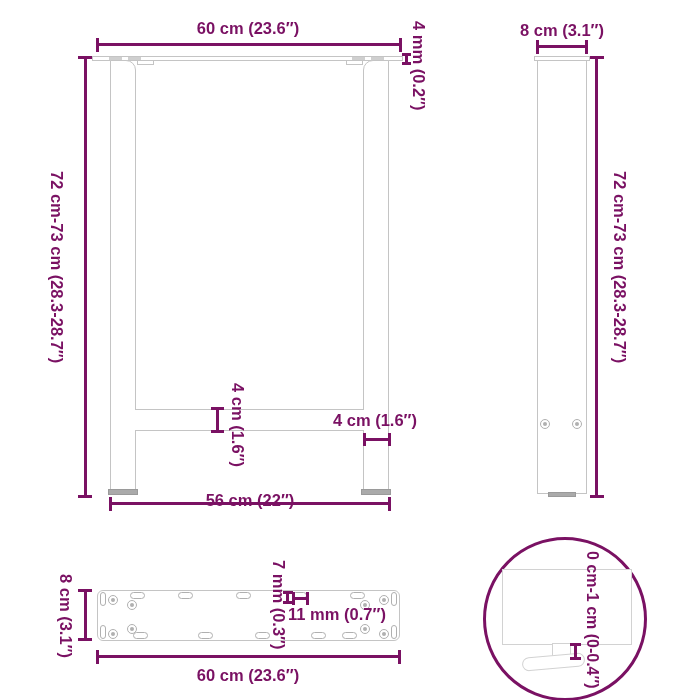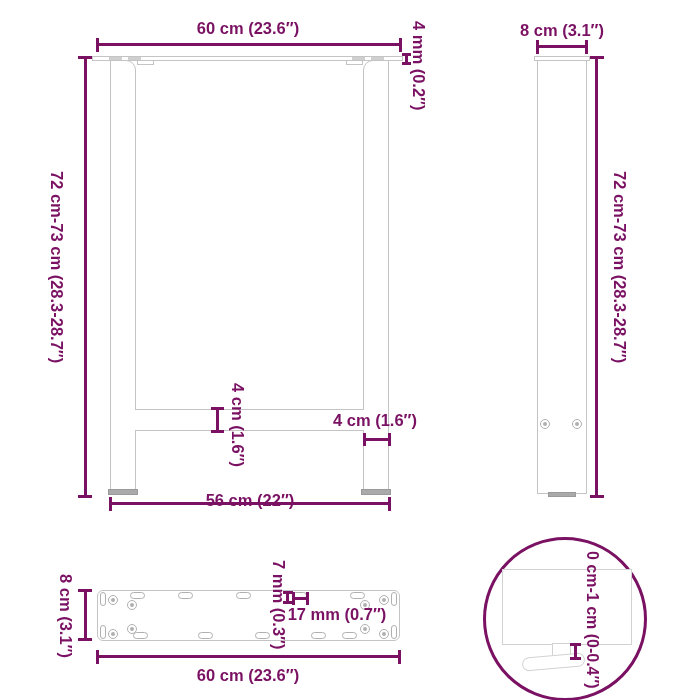--- a/index.html
+++ b/index.html
@@ -142,21 +142,21 @@
     <div class="abs lbl vlbl" style="left:55px;top:558px;width:22px;height:92px;">8 cm (3.1″)</div>
 
     <div class="abs dim" style="left:283px;top:579px;width:10px;height:3px;"></div>
     <div class="abs dim" style="left:283px;top:589px;width:10px;height:3px;"></div>
     <div class="abs dim" style="left:286px;top:581px;width:3px;height:9px;"></div>
     <div class="abs lbl vlbl" style="left:268px;top:547px;width:22px;height:92px;">7 mm (0.3″)</div>
 
     <div class="abs dim" style="left:294px;top:585px;width:13px;height:3px;"></div>
     <div class="abs dim" style="left:292px;top:580px;width:3px;height:13px;"></div>
     <div class="abs dim" style="left:306px;top:580px;width:3px;height:13px;"></div>
-    <div class="abs lbl" style="left:287px;top:592px;width:100px;height:20px;">17 mm (0.7″)</div>
+    <div class="abs lbl" style="left:287px;top:592px;width:100px;height:20px;">11 mm (0.7″)</div>
 
     <div class="abs dim" style="left:97px;top:643px;width:303px;height:3px;"></div>
     <div class="abs dim" style="left:96px;top:638px;width:3px;height:14px;"></div>
     <div class="abs dim" style="left:398px;top:638px;width:3px;height:14px;"></div>
     <div class="abs lbl" style="left:148px;top:652px;width:200px;height:22px;">60 cm (23.6″)</div>
   </div>
 
   <div>
     <div class="abs circle" style="left:483px;top:525px;width:164px;height:164px;"></div>
     <div class="abs g" style="left:502px;top:557px;width:130px;height:76px;border-color:#d2d2d2;"></div>

